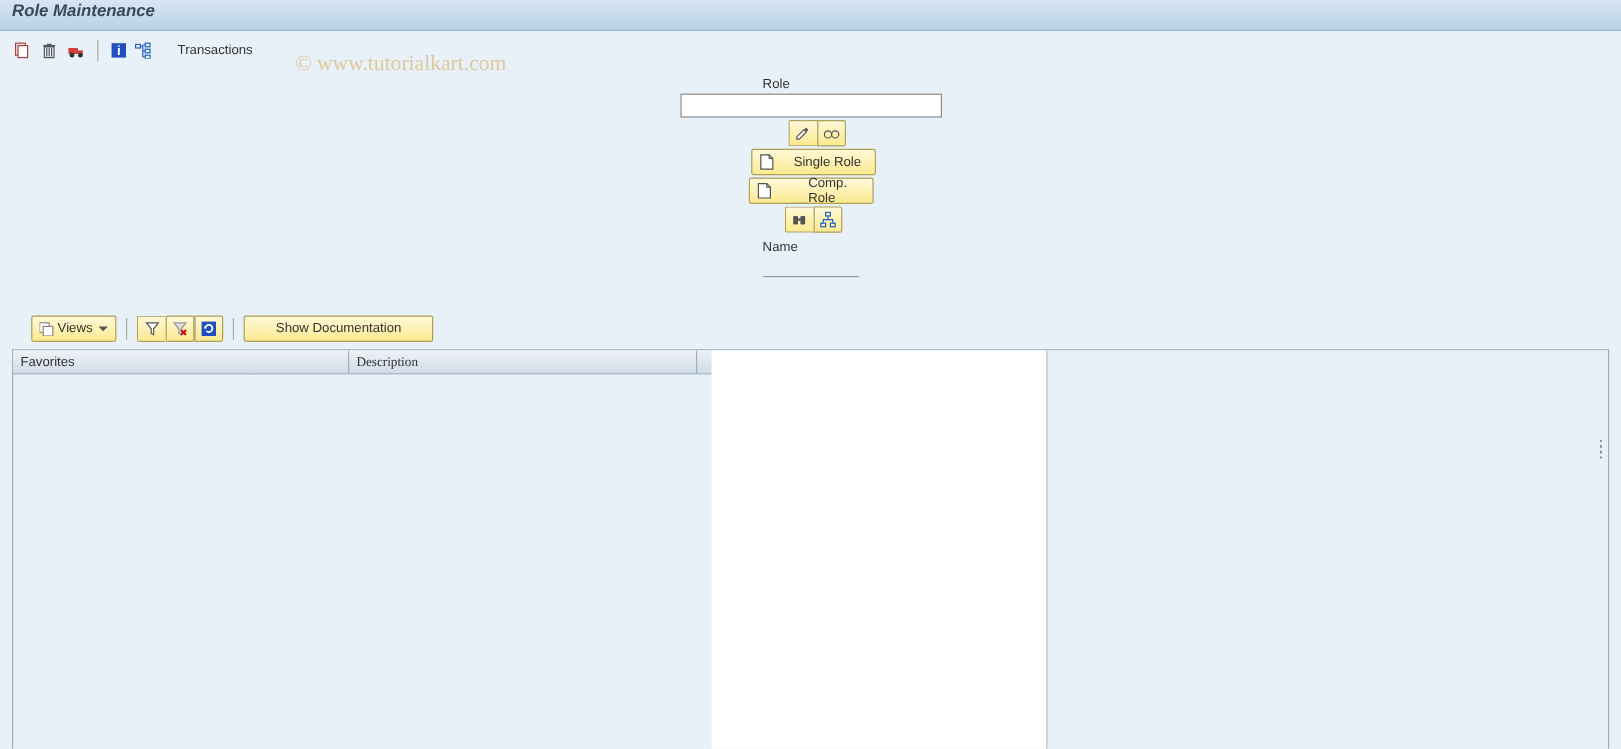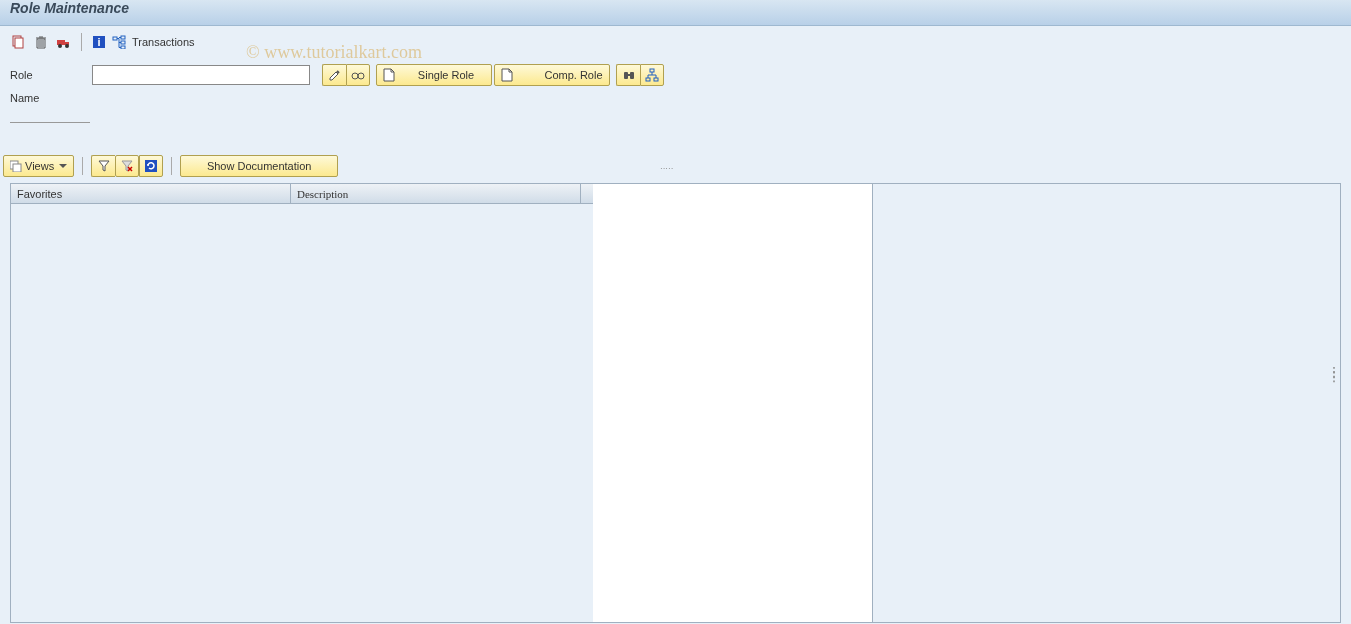--- a/index.html
+++ b/index.html
@@ -57,20 +57,21 @@
       margin-left: 2px;
     }
     .form-area {
       padding: 6px 10px;
     }
     .form-row {
       display: flex;
       align-items: center;
       margin-bottom: 6px;
       gap: 2px;
+      flex-direction: column;
     }
     .form-label {
       width: 80px;
       color: #333;
     }
     .form-label-underline {
       width: 80px;
       color: #333;
       border-bottom: 1px solid #999;
       padding-bottom: 18px;
@@ -92,21 +93,21 @@
       justify-content: center;
       cursor: pointer;
       color: #333;
       padding: 0 4px;
     }
     .yellow-btn.icon-only {
       width: 24px;
       padding: 0;
     }
     .yellow-btn.wide {
-      width: 116px;
+      width: 104px;
       justify-content: flex-start;
       padding: 0 6px;
       gap: 12px;
     }
     .yellow-btn.show-doc {
       width: 158px;
     }
     .btn-group {
       display: flex;
       gap: 0;
@@ -117,21 +118,21 @@
       border-right: none;
     }
     .btn-group .yellow-btn:last-child {
       border-top-left-radius: 0;
       border-bottom-left-radius: 0;
     }
     .toolbar2 {
       display: flex;
       align-items: center;
       gap: 4px;
-      padding: 4px 3px;
+      padding: 4px 26px;
       margin-top: 16px;
     }
     .table-container {
       margin: 2px 10px 10px 10px;
       border: 1px solid #a0b0c0;
       height: 440px;
       background: #e8f0f8;
       display: flex;
       flex-direction: row;
     }
@@ -236,21 +237,21 @@
       <circle cx="11" cy="11" r="2" fill="#333"></circle>
     </svg>
   </div>
   <div class="separator"></div>
   <div class="toolbar-icon">
     <svg width="14" height="14" viewBox="0 0 14 14">
       <rect x="1" y="1" width="12" height="12" fill="#2050c0"></rect>
       <text x="7" y="11" text-anchor="middle" fill="#fff" font-size="11" font-weight="bold" font-family="serif">i</text>
     </svg>
   </div>
-  <div class="toolbar-icon" style="width:auto;gap:4px;">
+  <div class="toolbar-icon" style="width:auto;gap:20px;">
     <svg width="14" height="14" viewBox="0 0 14 14">
       <rect x="1" y="2" width="4" height="3" fill="none" stroke="#2060c0"></rect>
       <rect x="9" y="1" width="4" height="3" fill="none" stroke="#2060c0"></rect>
       <rect x="9" y="6" width="4" height="3" fill="none" stroke="#2060c0"></rect>
       <rect x="9" y="11" width="4" height="3" fill="none" stroke="#2060c0"></rect>
       <path d="M5 3.5 h2 v9 M7 2.5 h2 M7 7.5 h2 M7 12.5 h2" fill="none" stroke="#2060c0"></path>
     </svg>
     <span class="toolbar-text">Transactions</span>
   </div>
 </div>
@@ -282,21 +283,21 @@
         <path d="M8 1 v3 h3" fill="none" stroke="#555"></path>
       </svg>
       <span style="flex:1;text-align:center;">Single Role</span>
     </div>
 
     <div class="yellow-btn wide">
       <svg width="12" height="14" viewBox="0 0 12 14">
         <path d="M1 1 h7 l3 3 v9 h-10 z" fill="#fff" stroke="#555"></path>
         <path d="M8 1 v3 h3" fill="none" stroke="#555"></path>
       </svg>
-      <span style="flex:1;text-align:center;margin-left:19px;">Comp. Role</span>
+      <span style="flex:1;text-align:left;margin-left:19px;">Comp. Role</span>
     </div>
 
     <div class="btn-group" style="margin-left:4px;">
       <div class="yellow-btn icon-only">
         <svg width="14" height="14" viewBox="0 0 14 14">
           <rect x="2" y="4" width="4" height="7" rx="1" fill="#555"></rect>
           <rect x="8" y="4" width="4" height="7" rx="1" fill="#555"></rect>
           <rect x="5" y="6" width="4" height="2" fill="#555"></rect>
         </svg>
       </div>

